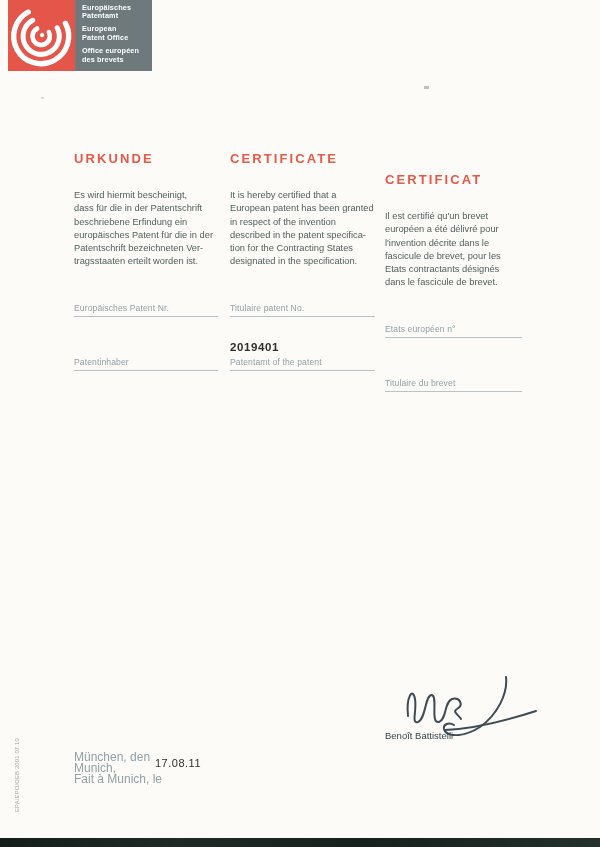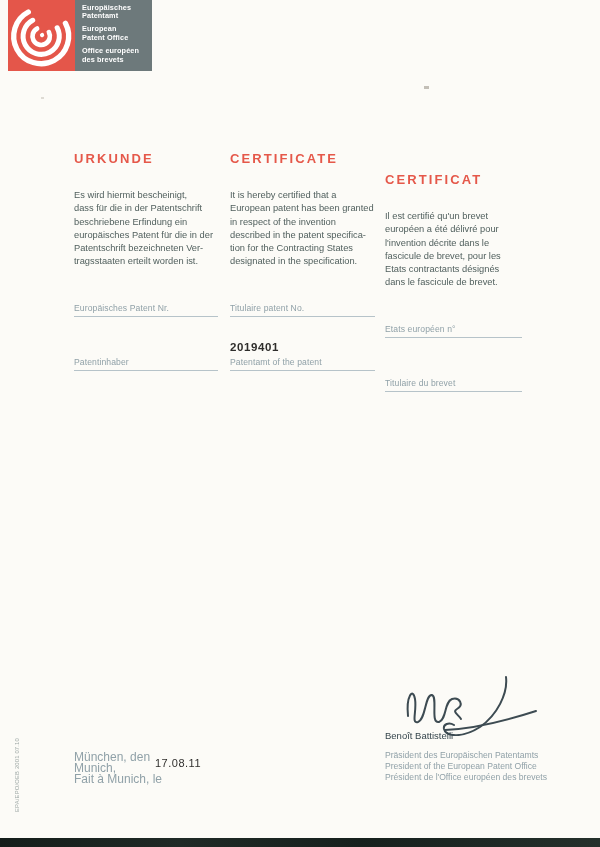--- a/index.html
+++ b/index.html
@@ -149,23 +149,20 @@
   <div class="rule row2 c3"></div>
 
   <svg class="sig-svg" width="145" height="62" viewBox="0 0 145 62">
     <g stroke="#3d4b52" stroke-width="2" fill="none" stroke-linecap="round" stroke-linejoin="round">
       <path d="M10 42 C8 22 15 13 17 25 C19 37 13 50 20 48 C28 45 27 20 34 21 C40 23 32 50 41 48 C49 45 46 28 54 25 C62 23 66 31 59 35 C54 38 60 40 63 45"></path>
       <path d="M108 3 C110 20 99 41 82 53 C65 64 48 63 46 55 C45 50 51 48 56 51"></path>
       <path d="M47 56 C75 55 104 48 138 37"></path>
     </g>
   </svg>
   <div class="sig-name">Benoît Battistelli</div>
-  <div class="sig-titles">Präsident des Europäischen Patentamts
-President of the European Patent Office
-Président de l'Office européen des brevets</div>
 
   <div class="place">München, den
 Munich,
 Fait à Munich, le</div>
   <div class="date">17.08.11</div>
 
   <div class="form-number">EPA/EPO/OEB 2001 07.10</div>
 
   <div class="scan-band"></div>
 

